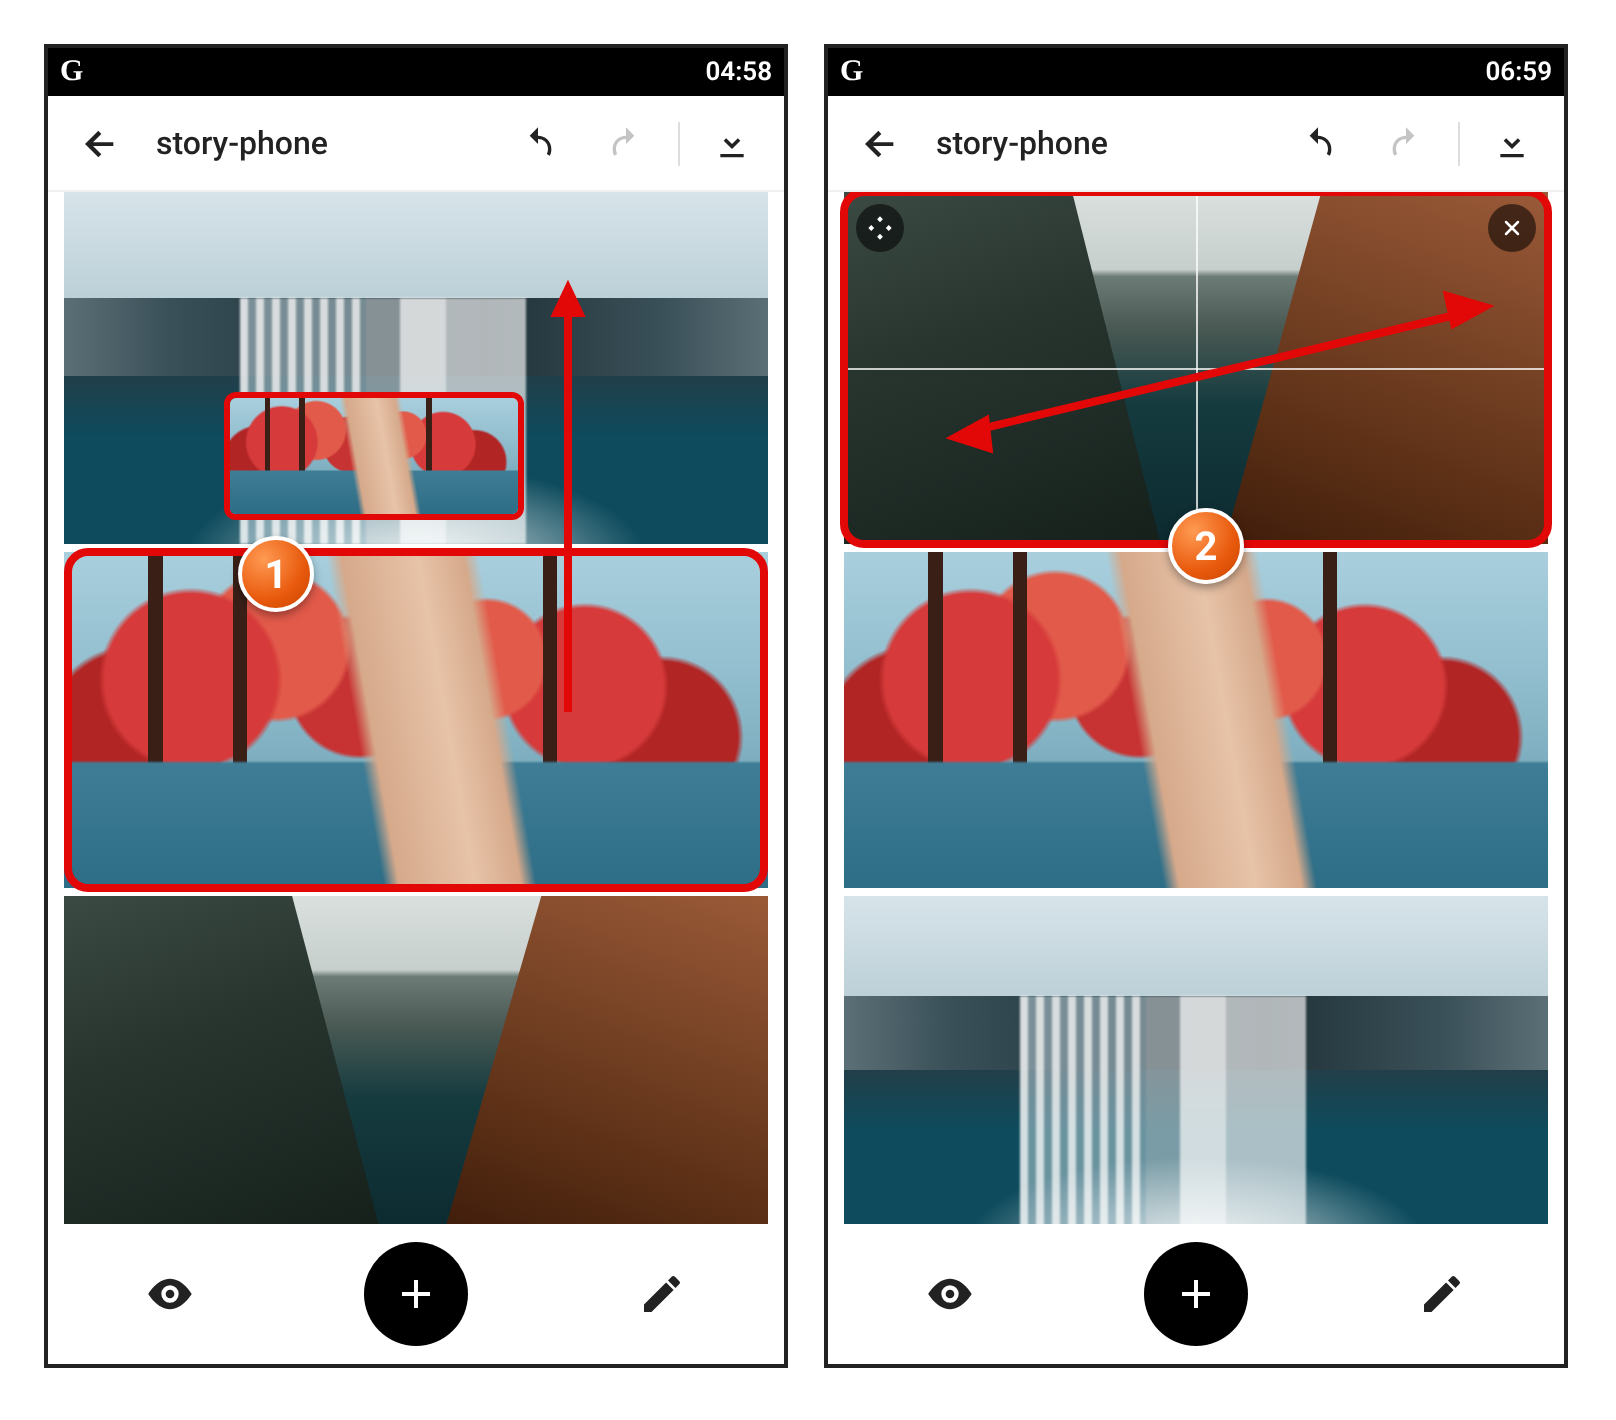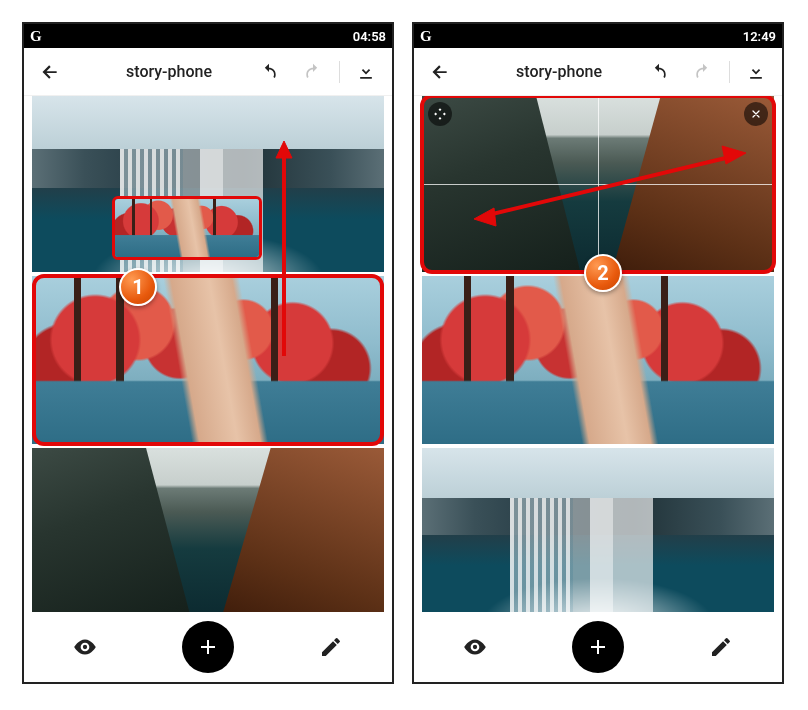--- a/index.html
+++ b/index.html
@@ -10,21 +10,21 @@
   .phone.right { left: 412px; top: 22px; }
 
   
   .status { height: 24px; background: #000; color: #fff; display: flex; align-items: center; justify-content: space-between; padding: 0 6px; font-size: 13px; font-weight: 600; }
   .status .g { font-family: Georgia, serif; font-weight: 700; font-size: 15px; }
 
   
   .header { height: 48px; background: #fff; display: flex; align-items: center; padding: 0 8px; gap: 8px; border-bottom: 1px solid #f0f0f0; }
   .hdr-btn { width: 36px; height: 36px; display: flex; align-items: center; justify-content: center; color: #222; }
   .hdr-btn.dis { color: #c4c4c4; }
-  .hdr-title { flex: 1; font-size: 16px; color: #222; font-weight: 500; padding-left: 2px; margin-left: 48px; }
+  .hdr-title { flex: 1; font-size: 16px; color: #222; font-weight: 500; padding-left: 2px; }
   .hdr-sep { width: 1px; height: 22px; background: #ddd; }
 
   
   .content { flex: 1; position: relative; background: #fff; overflow: hidden; }
 
   
   .bottom { height: 70px; background: #fff; display: flex; align-items: center; justify-content: space-around; }
   .fab { width: 52px; height: 52px; border-radius: 50%; background: #000; display: flex; align-items: center; justify-content: center; color: #fff; }
   .tool-btn { width: 52px; height: 52px; display: flex; align-items: center; justify-content: center; color: #222; }
 
@@ -187,21 +187,21 @@
         <svg width="24" height="24" viewBox="0 0 24 24">
             <path d="M3 17.25V21h3.75L17.8 9.94l-3.75-3.75L3 17.25zM20.7 7.04a1 1 0 000-1.41l-2.34-2.34a1 1 0 00-1.41 0L15 5.24l3.75 3.75 1.95-1.95z" fill="currentColor"></path>
           </svg>
       </div>
     </div>
   </div>
 
   <div class="phone right">
     <div class="status">
       <span class="g">G</span>
-      <span>12:49</span>
+      <span>06:59</span>
     </div>
 
     <div class="header">
       <div class="hdr-btn">
         <svg width="20" height="20" viewBox="0 0 24 24">
             <path d="M20 11H7.8l5-5L11 4l-8 8 8 8 1.8-1.8-5-5H20z" fill="currentColor"></path>
           </svg>
       </div>
       <div class="hdr-title">story-phone</div>
       <div class="hdr-btn">

